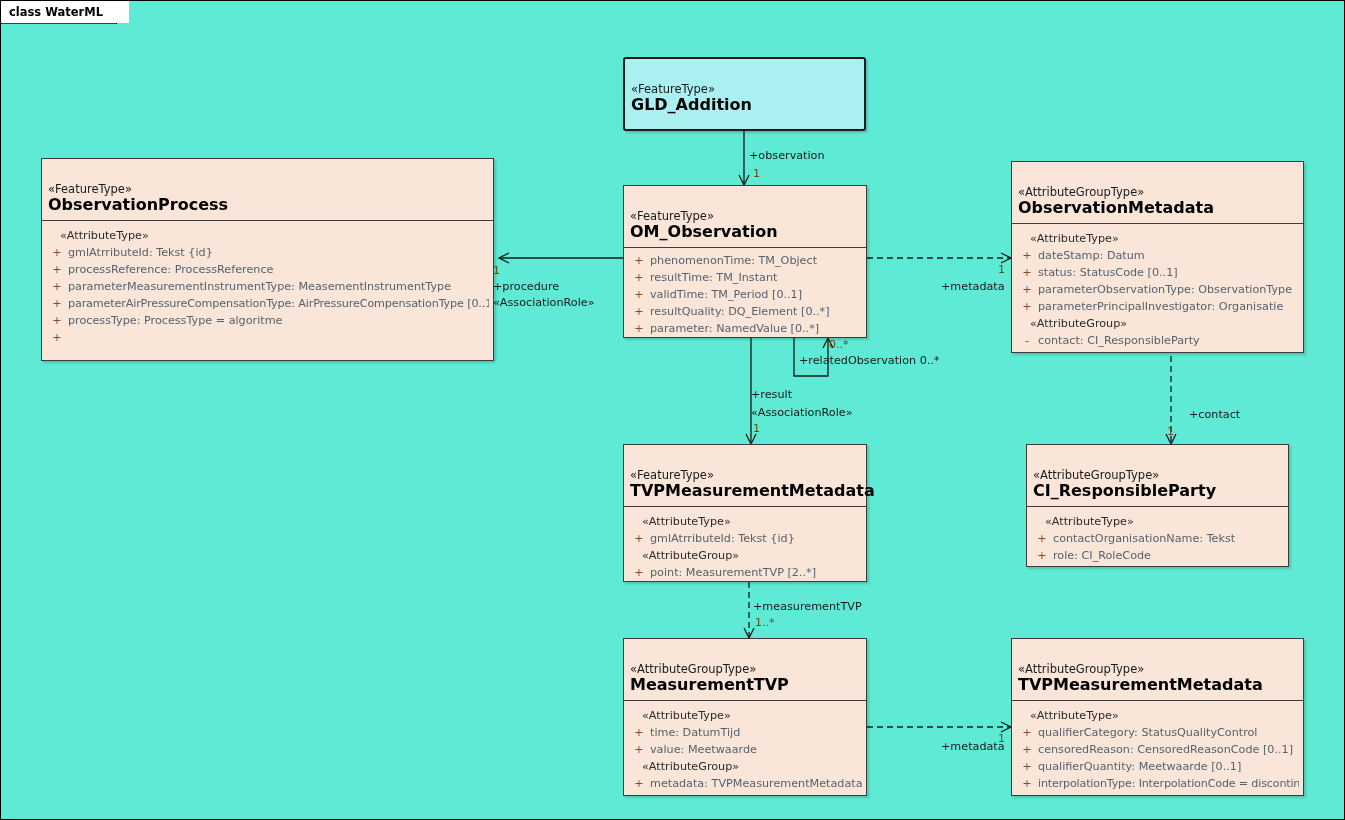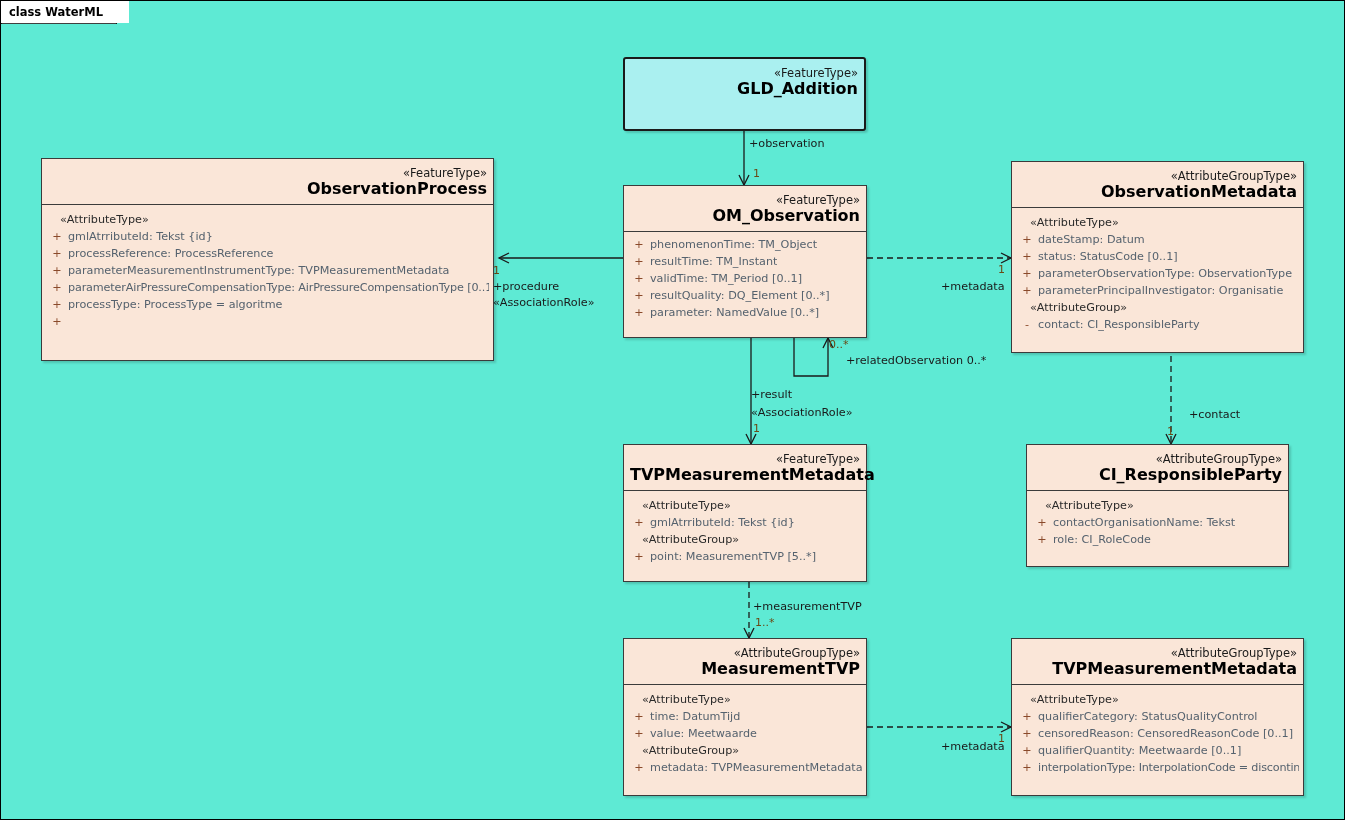--- a/index.html
+++ b/index.html
@@ -53,22 +53,23 @@
     background: #fae6d8;
     box-shadow: 2px 2px 2px rgba(0,0,0,0.16);
   }
   .uml-class.highlight {
     background: #aaf0f0;
     border: 2px solid #1a1a1a;
     border-radius: 3px;
   }
   .uml-header {
     padding: 7px 6px 7px 6px;
-    text-align: right;
+    text-align: left;
     border-bottom: 1.3px solid #3b3b3b;
+    margin-top: 16px;
   }
   .uml-class.highlight .uml-header {
     border-bottom: none;
   }
   .stereotype {
     font-size: 11.5px;
     color: #1a1a1a;
     line-height: 15px;
     white-space: nowrap;
   }
@@ -181,29 +182,29 @@
 
     <g>
       <line x1="748" y1="581" x2="748" y2="637" stroke="#1a1a1a" stroke-width="1.3" stroke-dasharray="6,4" marker-end="url(#openArrowDash)"></line>
     </g>
 
     <g>
       <line x1="866" y1="726" x2="1010" y2="726" stroke="#1a1a1a" stroke-width="1.3" stroke-dasharray="6,4" marker-end="url(#openArrowDash)"></line>
     </g>
   </svg>
 
-  <div class="conn-label" style="left:748px; top:136px;">+observation</div>
+  <div class="conn-label" style="left:748px; top:148px;">+observation</div>
   <div class="mult-label" style="left:752px; top:166px;">1</div>
 
   <div class="mult-label" style="left:492px; top:263px;">1</div>
   <div class="conn-label" style="left:492px; top:279px;">+procedure</div>
   <div class="conn-label" style="left:492px; top:295px;">«AssociationRole»</div>
 
   <div class="mult-label" style="left:828px; top:337px;">0..*</div>
-  <div class="conn-label" style="left:845px; top:353px;text-align:right;">+relatedObservation 0..*</div>
+  <div class="conn-label" style="left:798px; top:353px;text-align:right;">+relatedObservation 0..*</div>
 
   <div class="mult-label" style="left:997px; top:262px;">1</div>
   <div class="conn-label" style="left:940px; top:279px;">+metadata</div>
 
   <div class="conn-label" style="left:1188px; top:407px;">+contact</div>
   <div class="mult-label" style="left:1166px; top:424px;">1</div>
 
   <div class="conn-label" style="left:750px; top:387px;">+result</div>
   <div class="conn-label" style="left:750px; top:405px;">«AssociationRole»</div>
   <div class="mult-label" style="left:752px; top:421px;">1</div>
@@ -231,21 +232,21 @@
       <div class="attr-row">
         <span class="attr-vis">+</span>
         <span class="attr-text">gmlAtrributeId: Tekst {id}</span>
       </div>
       <div class="attr-row">
         <span class="attr-vis">+</span>
         <span class="attr-text">processReference: ProcessReference</span>
       </div>
       <div class="attr-row">
         <span class="attr-vis">+</span>
-        <span class="attr-text">parameterMeasurementInstrumentType: TVPMeasurementMetadata</span>
+        <span class="attr-text">parameterMeasurementInstrumentType: MeasementInstrumentType</span>
       </div>
       <div class="attr-row">
         <span class="attr-vis">+</span>
         <span class="attr-text" style="letter-spacing:-0.15px;">parameterAirPressureCompensationType: AirPressureCompensationType [0..1]</span>
       </div>
       <div class="attr-row">
         <span class="attr-vis">+</span>
         <span class="attr-text">processType: ProcessType = algoritme</span>
       </div>
       <div class="attr-row">
@@ -321,21 +322,21 @@
     </div>
     <div class="uml-body">
       <div class="group-label">«AttributeType»</div>
       <div class="attr-row">
         <span class="attr-vis">+</span>
         <span class="attr-text">gmlAtrributeId: Tekst {id}</span>
       </div>
       <div class="group-label">«AttributeGroup»</div>
       <div class="attr-row">
         <span class="attr-vis">+</span>
-        <span class="attr-text">point: MeasurementTVP [5..*]</span>
+        <span class="attr-text">point: MeasurementTVP [2..*]</span>
       </div>
     </div>
   </div>
 
   <div class="uml-class" style="left:1025px; top:443px; width:263px; height:123px;">
     <div class="uml-header">
       <div class="stereotype">«AttributeGroupType»</div>
       <div class="classname">CI_ResponsibleParty</div>
     </div>
     <div class="uml-body">

